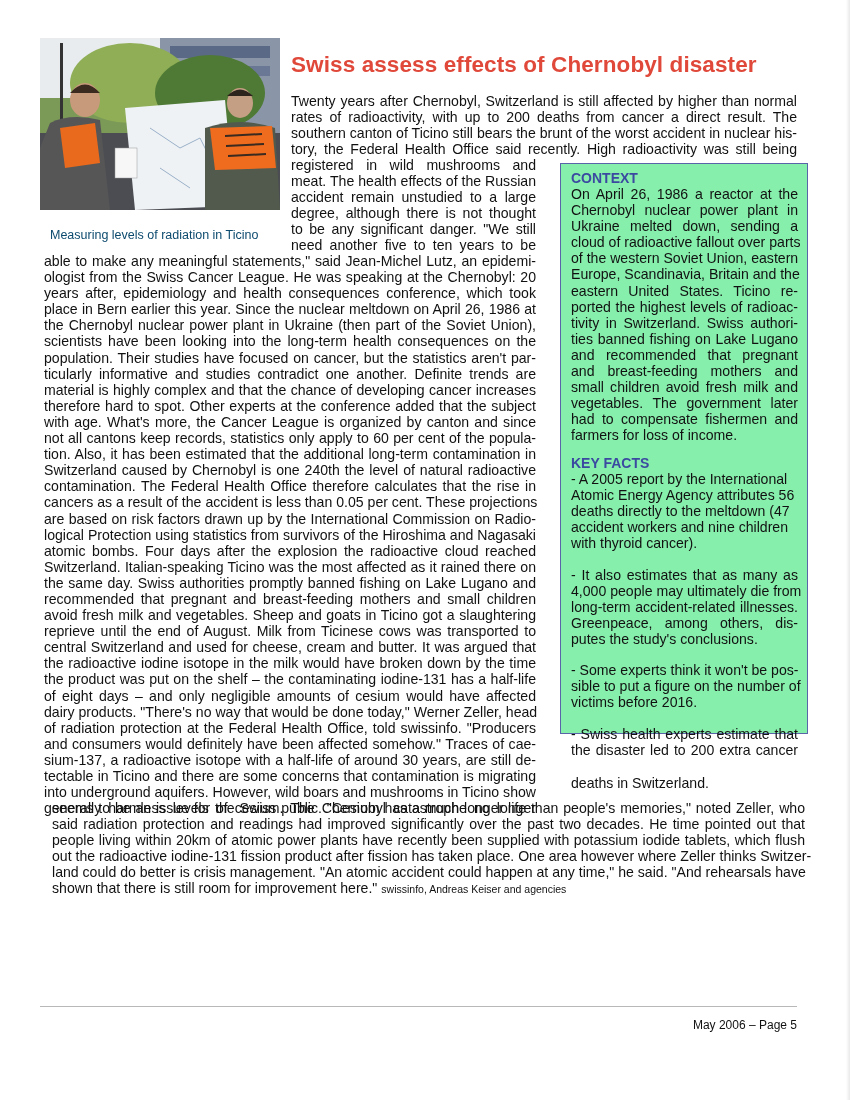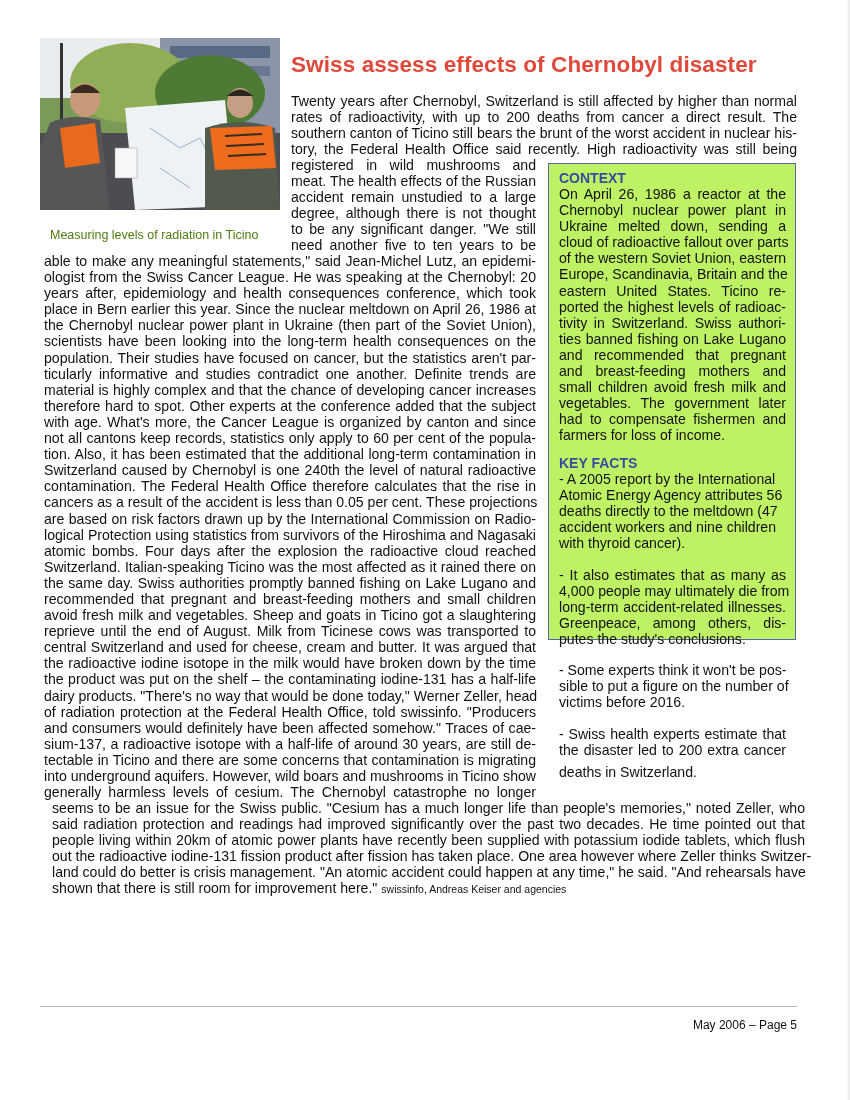--- a/index.html
+++ b/index.html
@@ -7,40 +7,40 @@
       width: 850px; height: 1100px; background: #ffffff;
       position: relative; overflow: hidden;
       font-family: "Liberation Sans", sans-serif; color: #111;
     }
     .photo {
       position: absolute; left: 40px; top: 38px; width: 240px; height: 172px;
       overflow: hidden; background: #6b8f4e;
     }
     .photo svg { display: block; }
     .caption {
-      position: absolute; left: 50px; top: 228px; font-size: 12.5px; color: #4d7c0f;
+      position: absolute; left: 50px; top: 228px; font-size: 12.5px; color: #0c4a6e;
     }
     .title {
       position: absolute; left: 291px; top: 52px; margin: 0;
       font-size: 22.5px; font-weight: bold; color: #e0483a; letter-spacing: 0.1px;
       white-space: nowrap;
     }
     .para {
       position: absolute; font-size: 14.1px; line-height: 16.1px; text-align: justify;
     }
     .line { display: block; text-align: justify; text-align-last: justify; white-space: nowrap; height: 16.1px; overflow: visible; }
     .line.last { text-align-last: left; }
     #intro { left: 291px; top: 93px; width: 506px; }
     #wrap1 { left: 291px; top: 157px; width: 245px; }
     #main { left: 44px; top: 253px; width: 492px; }
     #wrap2 { left: 44px; top: 800px; width: 753px; margin-left: 8px; }
     .source { font-size: 10.5px; }
     .sidebar {
-      position: absolute; left: 548px; top: 163px; width: 248px; height: 477px;
-      border: 1.5px solid #5a64a8; box-sizing: border-box; background: #bef264;
+      position: absolute; left: 560px; top: 163px; width: 248px; height: 571px;
+      border: 1.5px solid #5a64a8; box-sizing: border-box; background: #86efac;
     }
     .sb-head {
       position: absolute; left: 10px; font-size: 14px; font-weight: bold; color: #3b4aa0;
     }
     .sb-text {
       position: absolute; left: 10px; width: 227px; font-size: 14.1px; line-height: 16.1px;
     }
     #ctx-head { top: 6px; }
     #ctx-body { top: 22px; }
     #kf-head { top: 291px; }
@@ -125,20 +125,21 @@
   <span class="line">logical Protection using statistics from survivors of the Hiroshima and Nagasaki</span>
   <span class="line">atomic bombs. Four days after the explosion the radioactive cloud reached</span>
   <span class="line">Switzerland. Italian-speaking Ticino was the most affected as it rained there on</span>
   <span class="line">the same day. Swiss authorities promptly banned fishing on Lake Lugano and</span>
   <span class="line">recommended that pregnant and breast-feeding mothers and small children</span>
   <span class="line">avoid fresh milk and vegetables. Sheep and goats in Ticino got a slaughtering</span>
   <span class="line">reprieve until the end of August. Milk from Ticinese cows was transported to</span>
   <span class="line">central Switzerland and used for cheese, cream and butter. It was argued that</span>
   <span class="line">the radioactive iodine isotope in the milk would have broken down by the time</span>
   <span class="line">the product was put on the shelf – the contaminating iodine-131 has a half-life</span>
+  <span class="line">of eight days – and only negligible amounts of cesium would have affected</span>
   <span class="line">dairy products. "There's no way that would be done today," Werner Zeller, head</span>
   <span class="line">of radiation protection at the Federal Health Office, told swissinfo. "Producers</span>
   <span class="line">and consumers would definitely have been affected somehow." Traces of cae-</span>
   <span class="line">sium-137, a radioactive isotope with a half-life of around 30 years, are still de-</span>
   <span class="line">tectable in Ticino and there are some concerns that contamination is migrating</span>
   <span class="line">into underground aquifers. However, wild boars and mushrooms in Ticino show</span>
   <span class="line">generally harmless levels of cesium. The Chernobyl catastrophe no longer</span>
 </div>
 
 <div class="para" id="wrap2">
@@ -191,19 +192,19 @@
 
   <div class="kf-item" style="top:498px">
     <span class="line">- Some experts think it won't be pos-</span>
     <span class="line">sible to put a figure on the number of</span>
     <span class="line last">victims before 2016.</span>
   </div>
 
   <div class="kf-item" style="top:562px">
     <span class="line">- Swiss health experts estimate that</span>
     <span class="line">the disaster led to 200 extra cancer</span>
-    <span class="line last" style="margin-top:6px">deaths in Switzerland.</span>
+    <span class="line last" style="margin-top:17px">deaths in Switzerland.</span>
   </div>
 </div>
 
 <div class="rule"></div>
 <div class="footer">May 2006 – Page 5</div>
 <div class="scan-edge"></div>
 
 </body></html>

